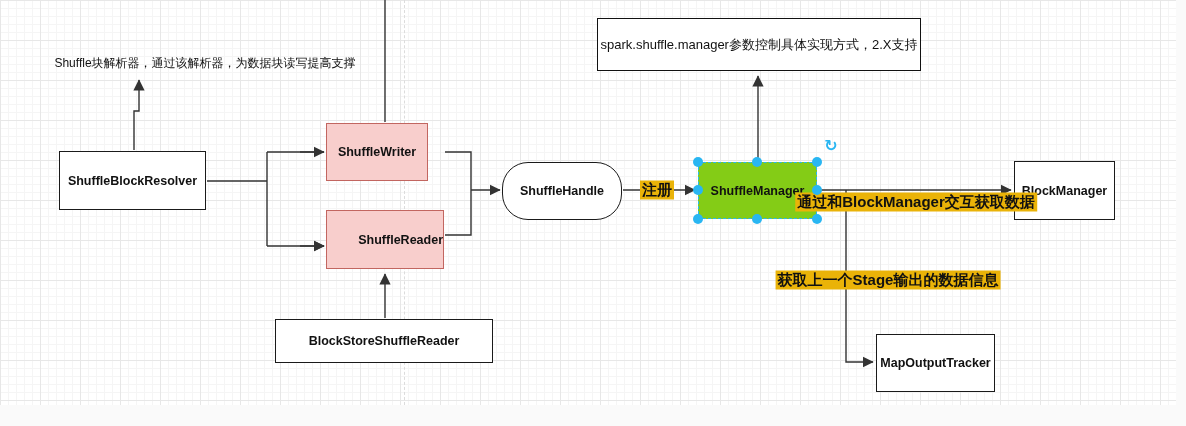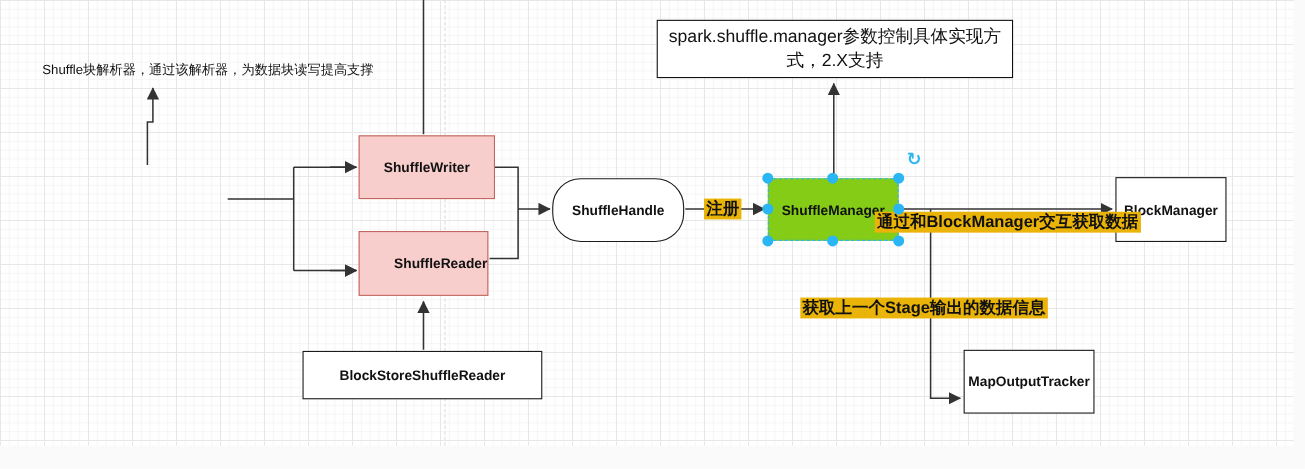--- a/index.html
+++ b/index.html
@@ -20,40 +20,40 @@
   .node{
     position:absolute;box-sizing:border-box;border:1.5px solid #1a1a1a;background:#fff;
     display:flex;align-items:center;justify-content:center;text-align:center;
     font-weight:bold;font-size:12.5px;color:#111;white-space:nowrap;
   }
   .node.pink{background:#f8cecc;border-color:#c26660;}
   .node.green{background:#84cc16;border:1.2px dashed #29b6f2;}
   .note-box{
     position:absolute;box-sizing:border-box;border:1.5px solid #111;background:#fff;
     display:flex;flex-direction:column;align-items:center;justify-content:center;
-    font-size:16px;color:#111;line-height:1.35;text-align:center;font-weight:normal;
+    font-size:13px;color:#111;line-height:1.35;text-align:center;font-weight:normal;
   }
   .free-label{position:absolute;font-size:12px;color:#111;text-align:center;}
   .edge-label{position:absolute;font-size:15px;color:#111;background:#eab308;padding:0 2px;white-space:nowrap;transform:translate(-50%,-50%);font-weight:bold;}
   .handle{position:absolute;width:10px;height:10px;border-radius:50%;background:#29b6f2;transform:translate(-50%,-50%);}
   .rotate-handle{position:absolute;color:#29b6f2;font-size:16px;font-weight:bold;line-height:16px;transform:translate(-50%,-50%);}
   
   #n-resolver{left:59px;top:151px;width:147px;height:59px;}
-  #n-writer{left:326px;top:123px;width:124px;height:58px;}
+  #n-writer{left:326px;top:123px;width:102px;height:58px;}
   #n-reader{left:326px;top:210px;width:118px;height:59px;justify-content:flex-end;}
   #n-handle{left:502px;top:162px;width:120px;height:58px;border-radius:26px;}
   #n-manager{left:698px;top:162px;width:119px;height:57px;}
   #n-blockmanager{left:1014px;top:161px;width:101px;height:59px;}
-  #n-mapoutput{left:876px;top:318px;width:119px;height:58px;}
+  #n-mapoutput{left:876px;top:334px;width:119px;height:58px;}
   #n-blockstore{left:275px;top:319px;width:218px;height:44px;}
   #n-note{left:597px;top:18px;width:324px;height:53px;}
-  #lbl-resolver-note{left:36px;top:55px;width:306px;}
+  #lbl-resolver-note{left:52px;top:55px;width:306px;}
   #lbl-register{left:657px;top:190px;}
   #lbl-bm-edge{left:916px;top:190px;margin-top:12px;}
-  #lbl-mapoutput-note{left:840px;top:280px;}
+  #lbl-mapoutput-note{left:888px;top:280px;}
 </style>
 </head>
 <body>
 
 <div class="stage">
   <div class="canvas">
     <div class="page-guide"></div>
   </div>
 
   <svg class="wires">
@@ -70,20 +70,23 @@
       <path d="M300,246 L324,246" marker-end="url(#arr)"></path>
       <path d="M445,152 L471,152 L471,235 L445,235 M471,190 L500,190" marker-end="url(#arr)"></path>
       <path d="M623,190 L695,190" marker-end="url(#arr)"></path>
       <path d="M758,161 L758,76" marker-end="url(#arr)"></path>
       <path d="M818,190 L1011,190" marker-end="url(#arr)"></path>
       <path d="M846,190 L846,362 L873,362" marker-end="url(#arr)"></path>
       <path d="M385,318 L385,274" marker-end="url(#arr)"></path>
     </g>
   </svg>
 
+  <div class="node" id="n-resolver">
+    <span>ShuffleBlockResolver</span>
+  </div>
   <div class="node pink" id="n-writer">
     <span>ShuffleWriter</span>
   </div>
   <div class="node pink" id="n-reader">
     <span>ShuffleReader</span>
   </div>
   <div class="node" id="n-handle">
     <span>ShuffleHandle</span>
   </div>
   <div class="node green" id="n-manager">

